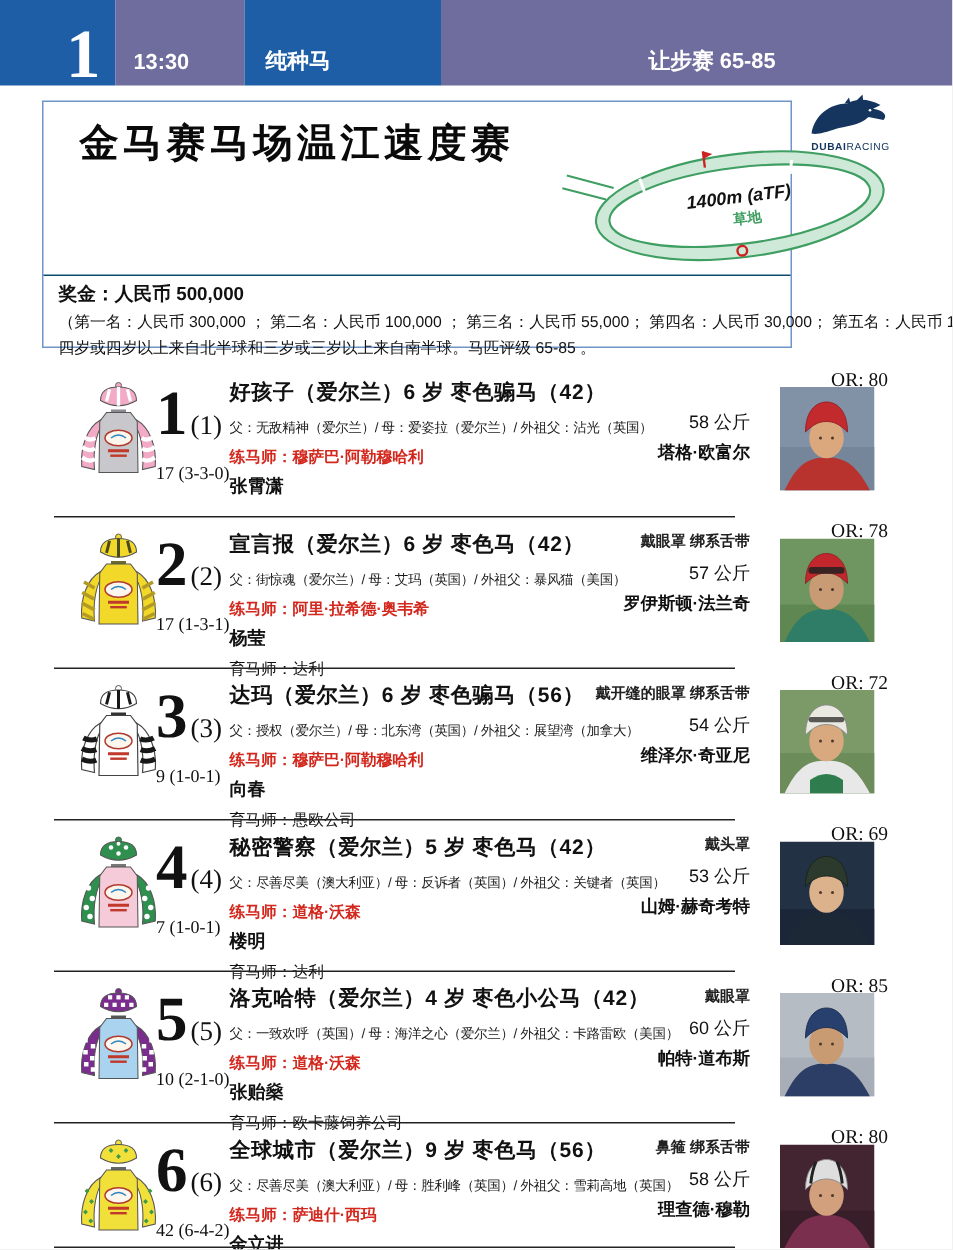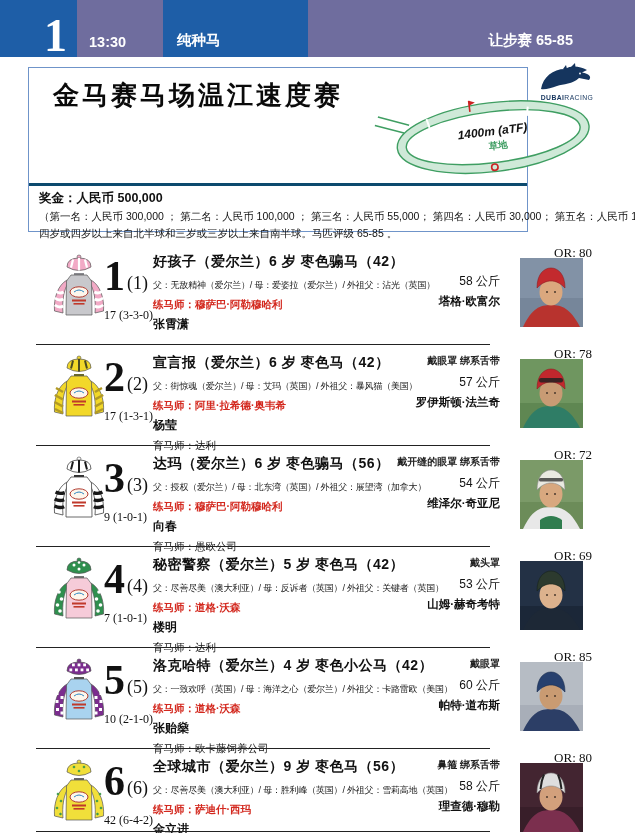--- a/index.html
+++ b/index.html
@@ -6,29 +6,29 @@
   .page{position:relative;width:635px;height:833px;background:#ffffff;overflow:hidden;
         font-family:"Liberation Sans","DejaVu Sans",sans-serif;color:#111;}
   
   .topbar{position:absolute;left:0;top:0;width:635px;height:57px;display:flex;}
   .seg{display:flex;align-items:flex-end;box-sizing:border-box;color:#fff;font-weight:bold;font-size:14.5px;}
   .seg-blue{background:#1e5ea7;}
   .seg-purple{background:#6f6d9e;}
   .seg1{width:77px;justify-content:flex-end;padding:0 10px 0 0;}
   .race-no{font-family:"Liberation Serif","DejaVu Serif",serif;font-size:46px;font-weight:bold;line-height:0.92;}
   .seg2{width:86px;padding:0 4px 7px 12px;}
-  .seg3{width:145px;padding:0 0 7px 14px;}
-  .seg4{flex:1;justify-content:flex-end;padding:0 62px 7px 0;}
+  .seg3{width:131px;padding:0 0 7px 14px;}
+  .seg4{flex:1;justify-content:flex-end;padding:0 118px 7px 0;}
   
   .mainbox{position:absolute;left:28px;top:67px;width:500px;height:165px;border:1px solid #6f94c9;box-sizing:border-box;}
   .race-title{position:absolute;left:24px;top:10px;font-size:26px;font-weight:bold;letter-spacing:3px;color:#0a0a0a;}
   .chengdu{position:absolute;left:58px;top:44px;width:195px;height:70px;}
   .track{position:absolute;left:342px;top:18px;width:230px;height:97px;}
   .brand{position:absolute;left:504px;top:-8px;width:68px;height:46px;}
-  .prize{position:absolute;left:0;right:0;bottom:0;height:48px;border-top:3px solid #0c4a6e;
+  .prize{position:absolute;left:0;right:0;bottom:0;height:48px;border-top:1px solid #0c4a6e;
          padding:4px 10px 0 10px;box-sizing:border-box;}
   .prize-total{font-size:12.5px;font-weight:bold;margin-bottom:3px;}
   .prize-breakdown{font-size:10.5px;margin-bottom:3px;white-space:nowrap;}
   .prize-cond{font-size:10.5px;}
   
   .entries{position:absolute;left:0;top:244px;width:635px;}
   .entry{position:relative;height:101px;}
   .entry:last-child{height:83px;}
   .entry::after{content:"";position:absolute;left:36px;right:145px;bottom:0;border-bottom:1.5px solid #222;}
   .silk{position:absolute;left:48px;top:9px;width:62px;height:76px;}

